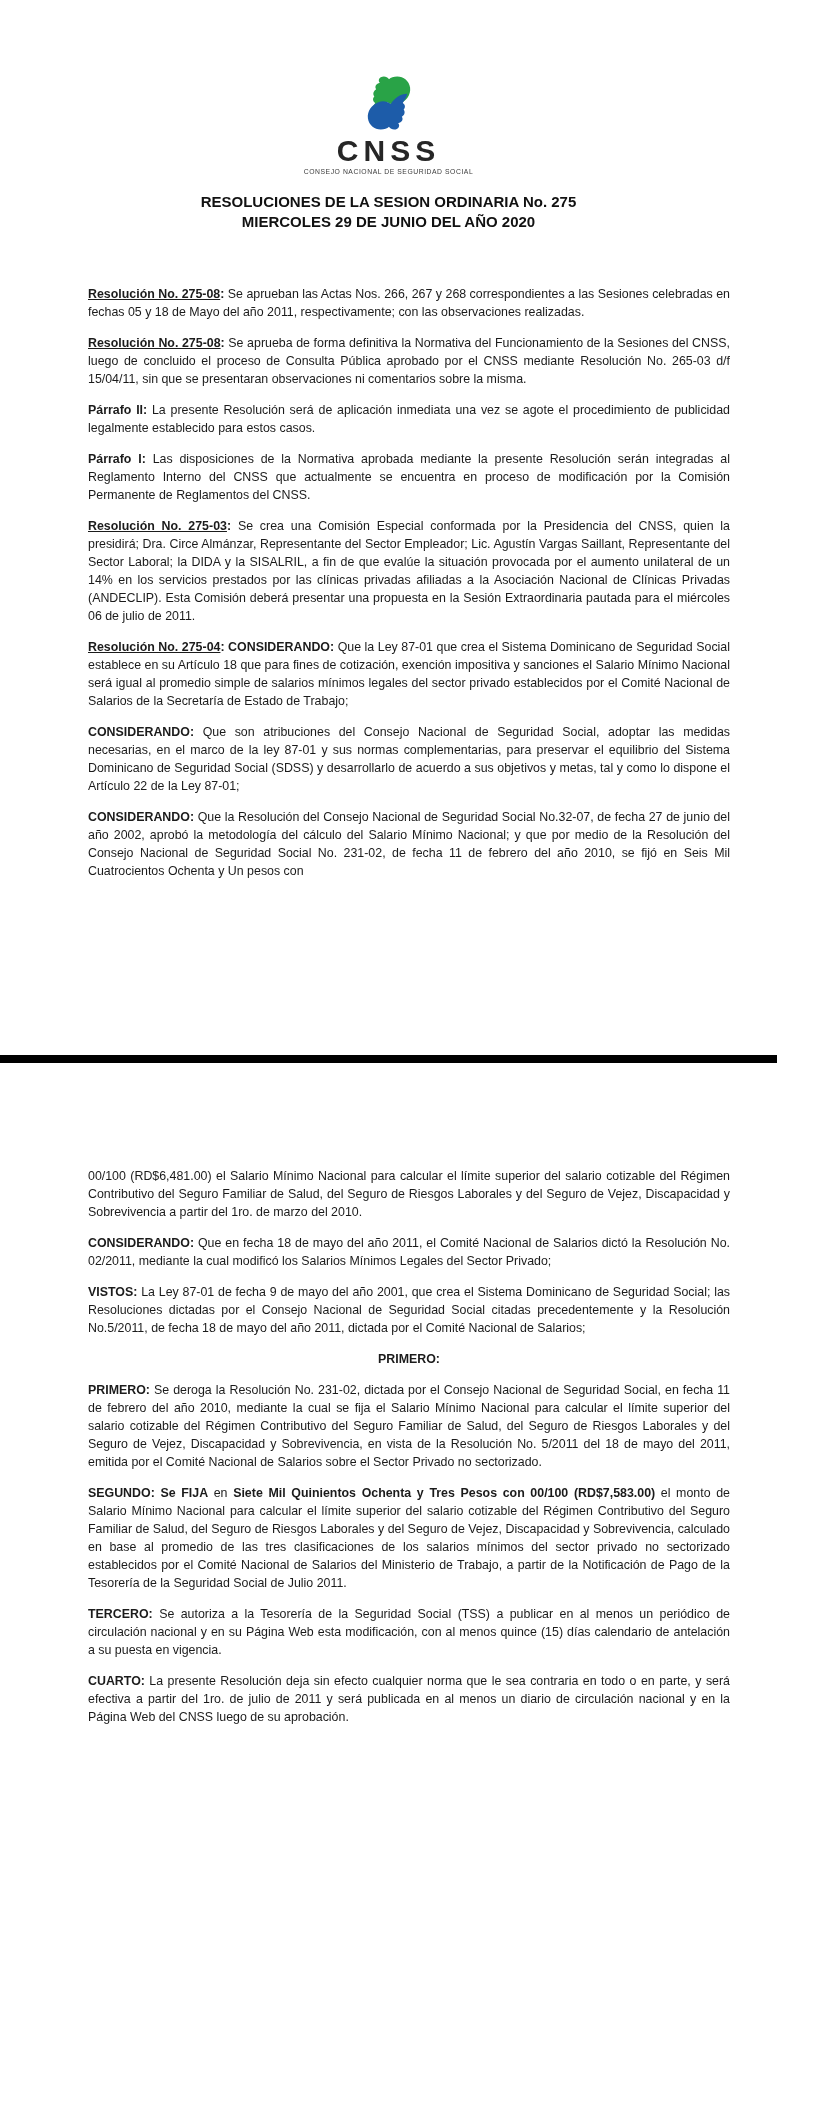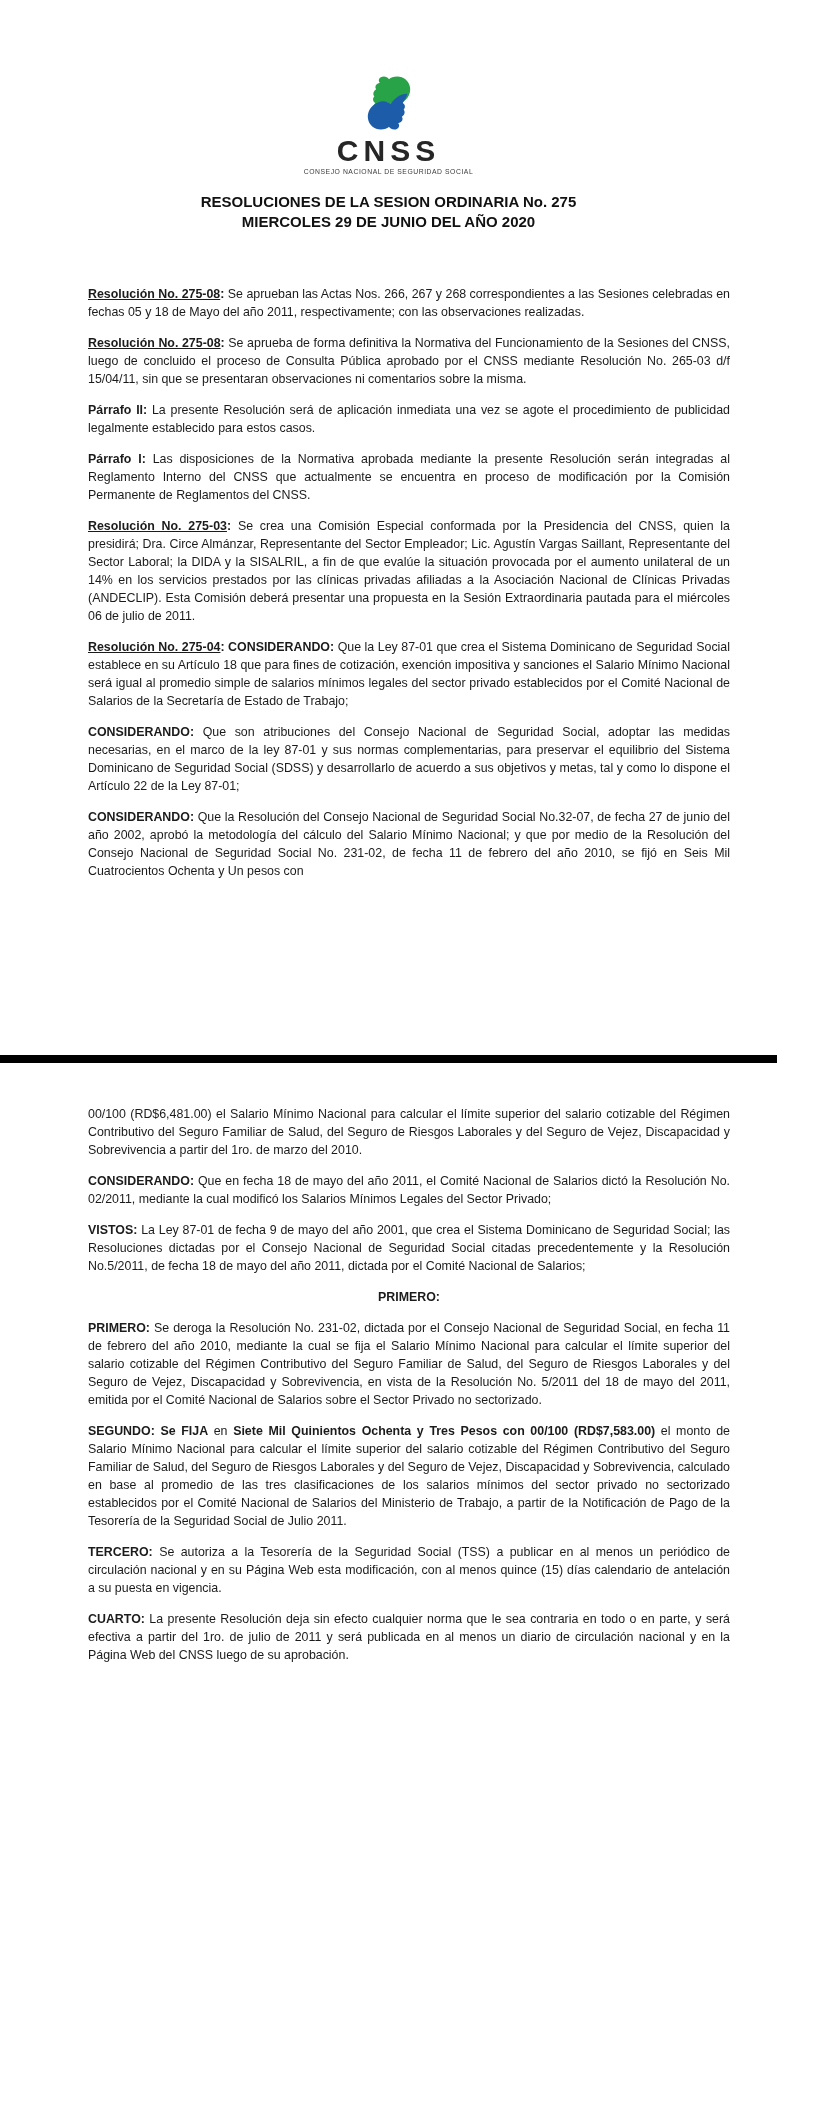--- a/index.html
+++ b/index.html
@@ -36,21 +36,21 @@
     line-height: 20px;
     color: #111111;
   }
   .page-body {
     position: absolute;
     left: 88px;
     width: 642px;
   }
   .page1-body { top: 252px; }
   .page1-body .content { margin-top: 33px; }
-  .page2-body { top: 1105px; }
+  .page2-body { top: 1167px; }
   .para {
     margin: 0 0 13px 0;
     font-size: 12.4px;
     line-height: 18px;
     text-align: justify;
   }
   .para.center { text-align: center; }
   .para span.b { font-weight: bold; }
   .para span.u { text-decoration: underline; }
   .separator {

